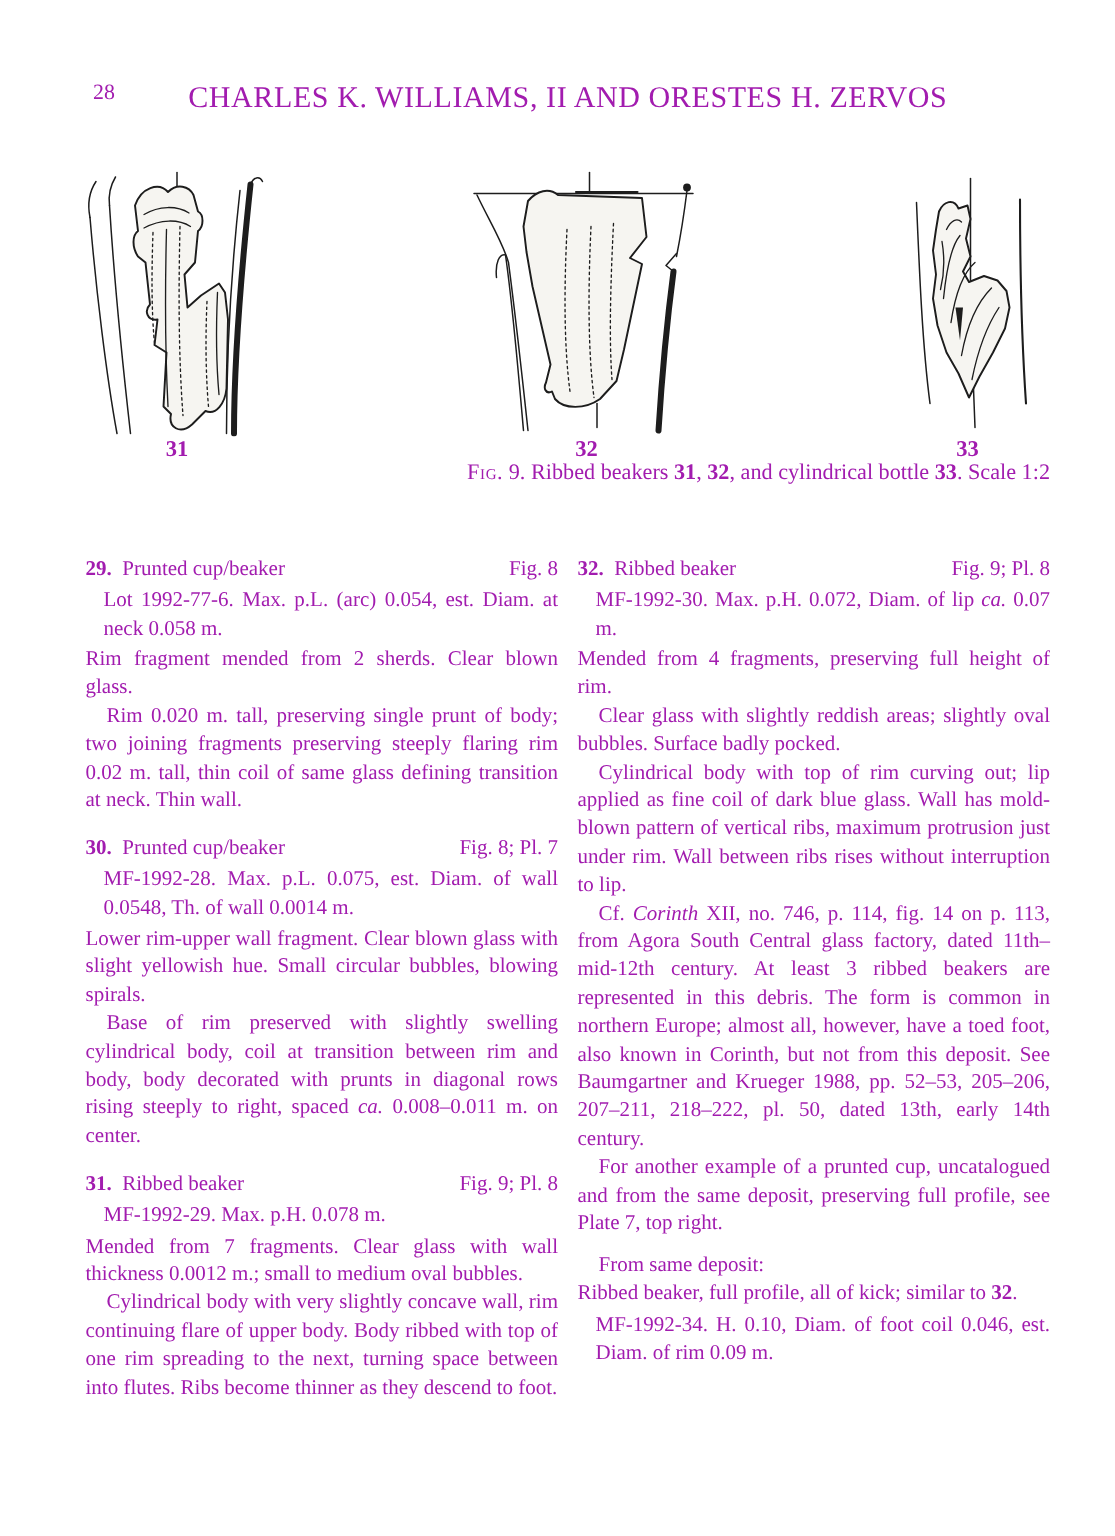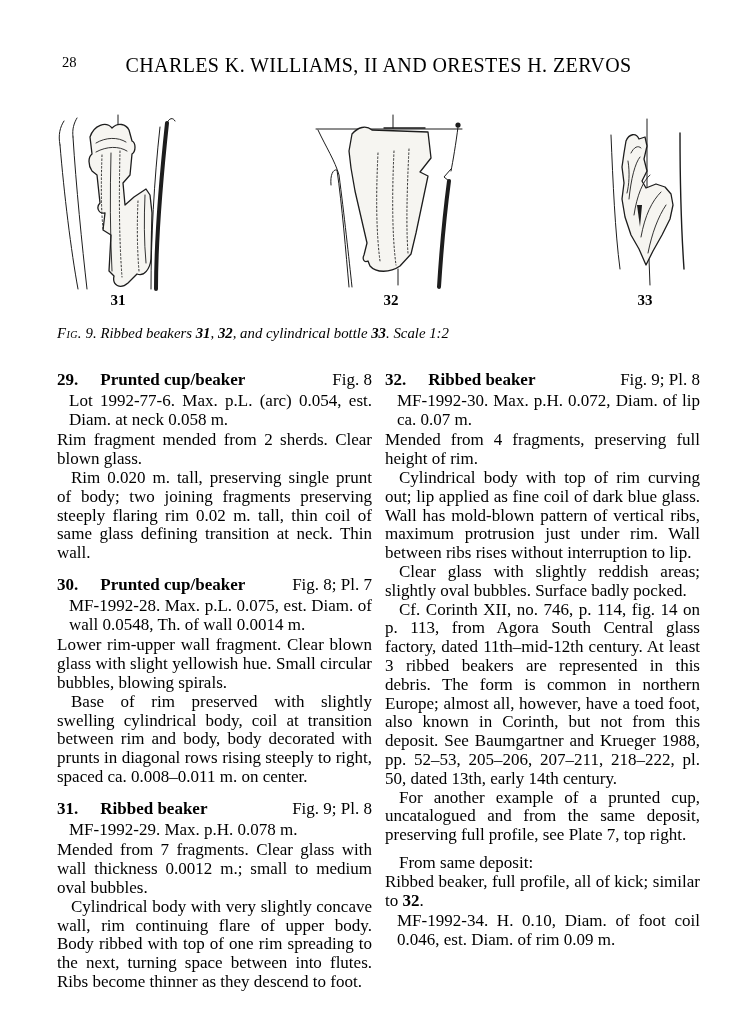--- a/index.html
+++ b/index.html
@@ -1,20 +1,20 @@
 <!DOCTYPE html>
 <html><head>
 <meta charset="utf-8">
 <style>
   html,body{margin:0;padding:0;background:#ffffff;}
   .page{
     position:relative;
     width:743px;height:1024px;
     background:#ffffff;
-    color:#000000;
+    color:#a21caf;
     font-family:"Liberation Serif", serif;
     overflow:hidden;
   }
   
   .runhead{position:absolute;top:54px;left:57px;right:43px;height:20px;}
   .pagenum{position:absolute;left:5px;top:0;font-size:14.6px;}
   .runtitle{display:block;text-align:center;font-size:20px;letter-spacing:.4px;}
   
   .figrow{position:absolute;top:113px;left:0;width:743px;height:200px;}
   .figblock{position:absolute;top:0;text-align:center;}
@@ -25,31 +25,31 @@
   .figlabel{display:block;margin-top:1px;font-size:15px;font-weight:700;}
   svg path, svg line{stroke:#1d1d1d;fill:none;stroke-linecap:round;stroke-linejoin:round;}
   svg .frag{fill:#f6f5f1;stroke-width:1.3;}
   svg .thin{stroke-width:1;}
   svg .rib{stroke-width:.9;stroke-dasharray:1.6 2.2;}
   svg .ribsolid{stroke-width:.9;}
   svg .thick{stroke-width:4;}
   svg .mid{stroke-width:1.4;}
   svg .filled{fill:#1d1d1d;stroke:none;}
   
-  .caption{position:absolute;top:325px;left:57px;width:643px;text-align:left;font-size:14.8px;font-style:italic;}
+  .caption{position:absolute;top:307px;left:57px;width:643px;text-align:right;font-size:14.8px;}
   .seg-sc{font-variant:small-caps;letter-spacing:.4px;}
   .seg-b{font-weight:700;}
-  .seg-i{}
+  .seg-i{font-style:italic;}
   
   .cols{position:absolute;top:371px;left:57px;display:flex;gap:13px;}
-  .col{width:315px;font-size:17px;line-height:18.8px;text-align:justify;}
+  .col{width:315px;font-size:14px;line-height:18.8px;text-align:justify;}
   .blk-entry{display:flex;justify-content:space-between;margin-top:13px;}
   .blk-entry:first-child{margin-top:0;}
   .entry-num{font-weight:700;}
-  .entry-title{margin-left:22px;flex:1;text-align:left;font-weight:bold;}
+  .entry-title{margin-left:7px;flex:1;text-align:left;}
   .entry-fig{text-align:center;white-space:nowrap;}
   .blk-measure{margin:2px 0 2px 12px;}
   .blk-para{margin:0;}
   .blk-para.indent{text-indent:14px;}
   .blk-para.space-before{margin-top:9px;}
 </style>
 </head>
 <body>
 
 <div class="page">
@@ -153,22 +153,22 @@
         <div class="blk-para indent"><span>Cylindrical body with very slightly concave wall, rim continuing flare of upper body. Body ribbed with top of one rim spreading to the next, turning space between into flutes. Ribs become thinner as they descend to foot.</span></div>
       </div>
     <div class="col">
         <div class="blk-entry">
           <span class="entry-num">32.</span>
           <span class="entry-title">Ribbed beaker</span>
           <span class="entry-fig">Fig. 9; Pl. 8</span>
         </div>
         <div class="blk-measure"><span>MF-1992-30. Max. p.H. 0.072, Diam. of lip </span><span class="seg-i">ca.</span><span> 0.07 m.</span></div>
         <div class="blk-para"><span>Mended from 4 fragments, preserving full height of rim.</span></div>
+        <div class="blk-para indent"><span>Clear glass with slightly reddish areas; slightly oval bubbles. Surface badly pocked.</span></div>
         <div class="blk-para indent"><span>Cylindrical body with top of rim curving out; lip applied as fine coil of dark blue glass. Wall has mold-blown pattern of vertical ribs, maximum protrusion just under rim.  Wall between ribs rises without interruption to lip.</span></div>
-        <div class="blk-para indent"><span>Clear glass with slightly reddish areas; slightly oval bubbles. Surface badly pocked.</span></div>
         <div class="blk-para indent"><span>Cf.  </span><span class="seg-i">Corinth</span><span> XII, no. 746, p. 114, fig. 14 on p. 113, from Agora South Central glass factory, dated 11th–mid-12th century.  At least 3 ribbed beakers are represented in this debris. The form is common in northern Europe; almost all, however, have a toed foot, also known in Corinth, but not from this deposit. See Baumgartner and Krueger 1988, pp. 52–53, 205–206, 207–211, 218–222, pl. 50, dated 13th, early 14th century.</span></div>
         <div class="blk-para indent"><span>For another example of a prunted cup, uncatalogued and from the same deposit, preserving full profile, see Plate 7, top right.</span></div>
         <div class="blk-para indent space-before"><span>From same deposit:</span></div>
         <div class="blk-para"><span>Ribbed beaker, full profile, all of kick; similar to </span><span class="seg-b">32</span><span>.</span></div>
         <div class="blk-measure"><span>MF-1992-34. H. 0.10, Diam. of foot coil 0.046, est. Diam. of rim 0.09 m.</span></div>
       </div>
   </div>
 
 </div>
 

